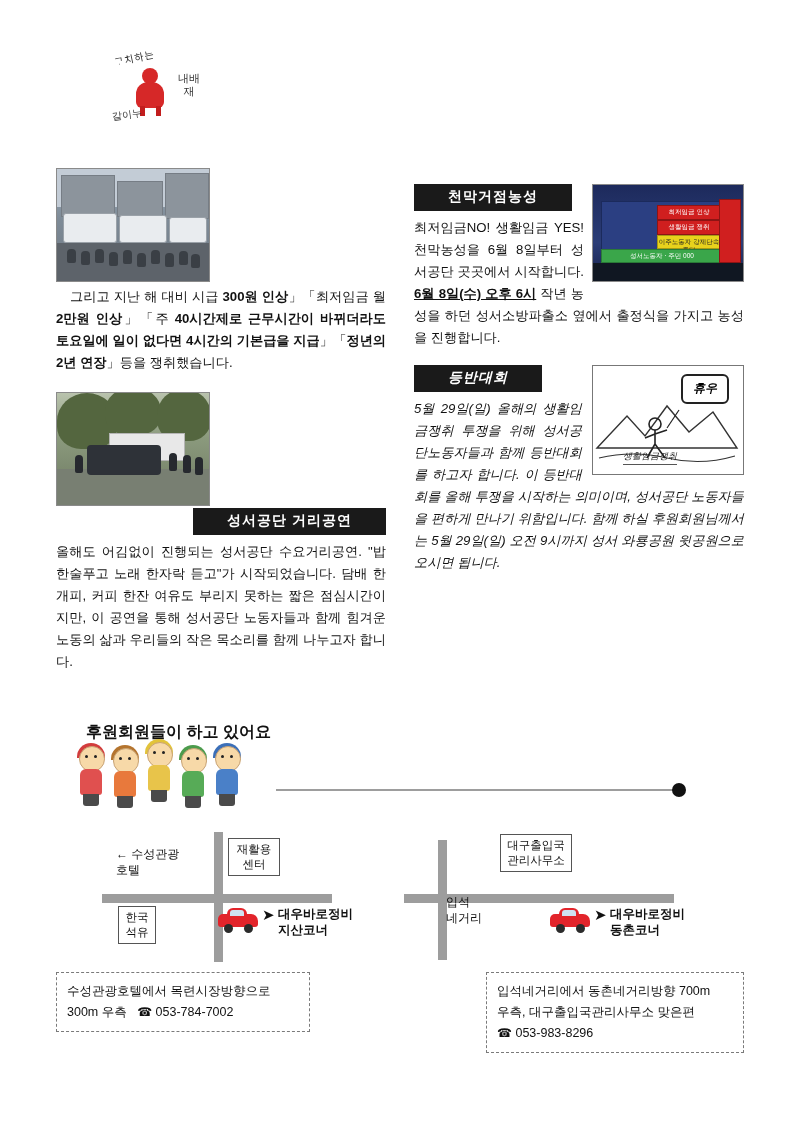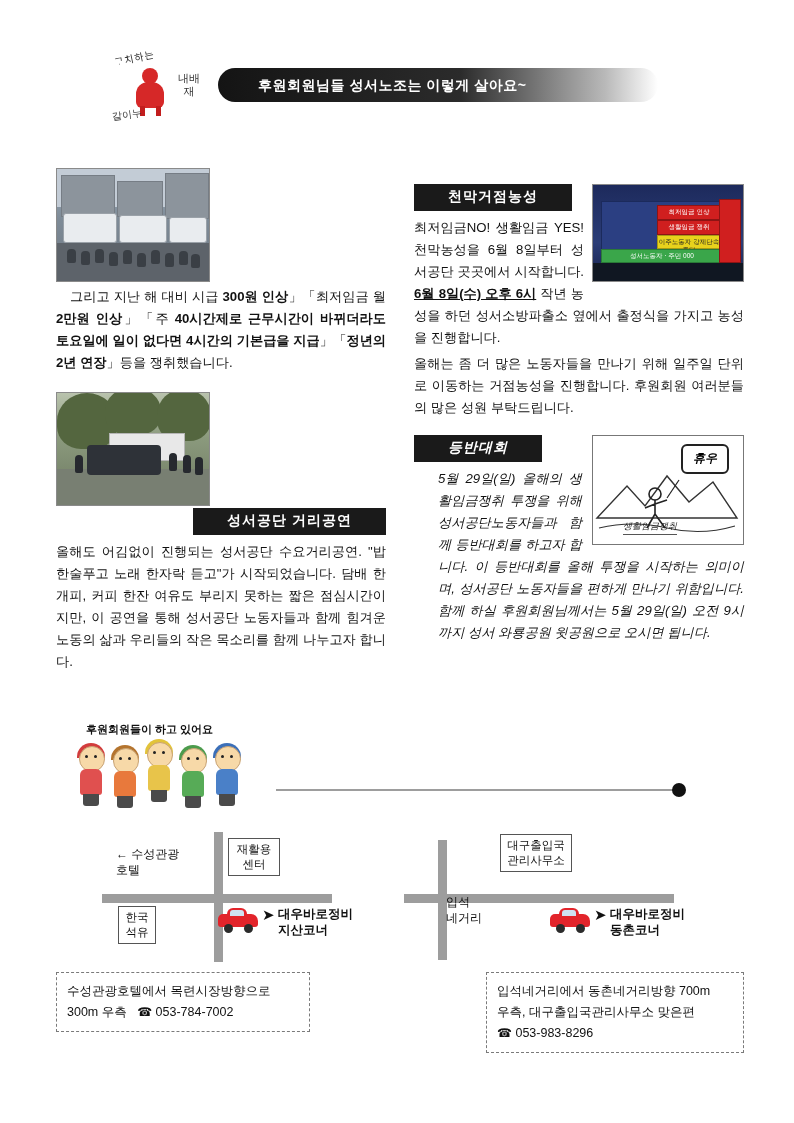--- a/index.html
+++ b/index.html
@@ -239,21 +239,21 @@
     position: absolute;
     left: 0;
     top: 720px;
     width: 794px;
     height: 360px;
   }
   .kids-title {
     position: absolute;
     left: 86px;
     top: 2px;
-    font-size: 11px;
+    font-size: 16px;
     font-weight: bold;
     color: #111;
   }
   .kids {
     position: absolute;
     left: 74px;
     top: 22px;
     width: 190px;
     height: 66px;
   }
@@ -350,23 +350,20 @@
   <div class="logo-wrap">
     <div class="logo-text-top">ᄀᆞ치하는</div>
     <div class="logo-figure">
       <div class="logo-head"></div>
       <div class="logo-body"></div>
       <div class="logo-leg" style="left:6px;"></div>
       <div class="logo-leg" style="left:22px;"></div>
     </div>
     <div class="logo-text-right">내배재</div>
     <div class="logo-text-bottom">같이누</div>
-  </div>
-  <div class="banner">
-    <div class="banner-text">후원회원님들 성서노조는 이렇게 살아요~</div>
   </div>
 </div>
 
 <div class="col-left">
 
   <div class="clearfix">
     <div class="photo photo-1">
       <div class="p1-sky"></div>
       <div class="p1-bldg" style="left:4px; top:6px; width:52px; height:40px;"></div>
       <div class="p1-bldg" style="left:60px; top:12px; width:44px; height:34px;"></div>
@@ -432,38 +429,37 @@
       <div class="p3-banner-red" style="left:126px; top:14px; width:20px; height:62px;"></div>
       <div class="p3-ground"></div>
     </div>
     <div class="title-row left-align">
       <span class="sec-title">천막거점농성</span>
     </div>
     <p class="body" style="margin-top:6px;">
       <span>최저임금NO! 생활임금 YES! 천막농성을 6월 8일부터 성서공단 곳곳에서 시작합니다. </span><span class="u">6월 8일(수) 오후 6시</span><span> 작년 농성을 하던 성서소방파출소 옆에서 출정식을 가지고 농성을 진행합니다.</span>
     </p>
   </div>
-  <p class="body" style="margin-top:4px;">올해는 좀 더 많은 노동자들을 만나기 위해 일주일 단위로 이동하는 거점농성을 진행합니다. 후원회원 여러분들의 많은 성원 부탁드립니다.</p>
 
   <div class="clearfix" style="margin-top:16px;font-style:italic;">
     <div class="photo photo-4">
       <svg width="148" height="106" viewBox="0 0 148 106">
         <path d="M4 82 L34 50 L52 70 L74 40 L96 66 L120 46 L144 82 Z" fill="none" stroke="#333" stroke-width="1.4"></path>
         <path d="M6 92 Q40 84 74 92 Q108 100 142 90" fill="none" stroke="#333" stroke-width="1.1"></path>
         <circle cx="62" cy="58" r="6" fill="none" stroke="#222" stroke-width="1.6"></circle>
         <path d="M62 64 L62 78 M62 68 L52 72 M62 68 L74 64 M62 78 L54 92 M62 78 L72 92" stroke="#222" stroke-width="1.6" fill="none"></path>
         <path d="M74 62 L86 44" stroke="#222" stroke-width="1.2"></path>
       </svg>
       <div class="p4-bubble">휴우</div>
       <div class="p4-label">생활임금쟁취</div>
     </div>
     <div class="title-row left-align">
       <span class="sec-title">등반대회</span>
     </div>
-    <p class="body" style="margin-top:6px;margin-left:24px;">5월 29일(일) 올해의 생활임금쟁취 투쟁을 위해 성서공단노동자들과 함께 등반대회를 하고자 합니다. 이 등반대회를 올해 투쟁을 시작하는 의미이며, 성서공단 노동자들을 편하게 만나기 위함입니다. 함께 하실 후원회원님께서는 5월 29일(일) 오전 9시까지 성서 와룡공원 윗공원으로 오시면 됩니다.</p>
+    <p class="body" style="margin-top:6px;">5월 29일(일) 올해의 생활임금쟁취 투쟁을 위해 성서공단노동자들과 함께 등반대회를 하고자 합니다. 이 등반대회를 올해 투쟁을 시작하는 의미이며, 성서공단 노동자들을 편하게 만나기 위함입니다. 함께 하실 후원회원님께서는 5월 29일(일) 오전 9시까지 성서 와룡공원 윗공원으로 오시면 됩니다.</p>
   </div>
 </div>
 
 <div class="map-area">
 
   <div class="kids-title">후원회원들이 하고 있어요</div>
   <div class="kids">
     <div class="kid" style="left:0; top:4px;">
       <div class="kid-hair" style="background:#d23c3c;"></div>
       <div class="kid-head"></div>

